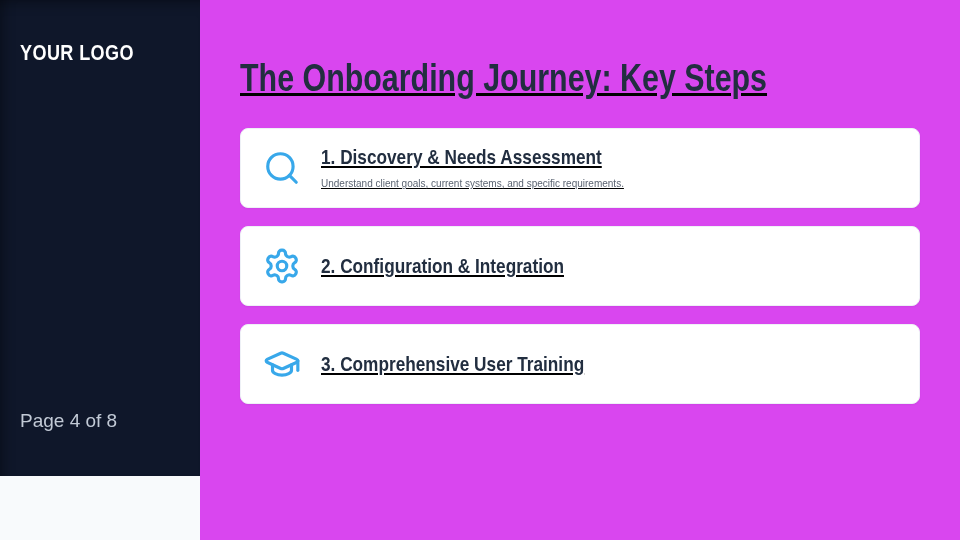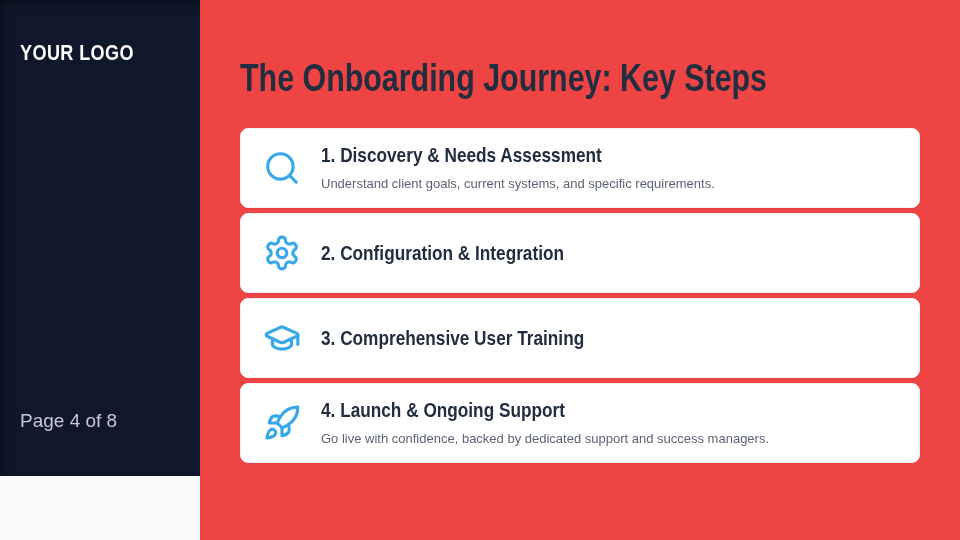--- a/index.html
+++ b/index.html
@@ -41,34 +41,35 @@
   .page-indicator {
     position: absolute;
     left: 20px;
     bottom: 44px;
     color: #c2cad6;
     font-size: 19px;
   }
   
   .main {
     flex: 1;
-    background: #ef4444;
+    background: #d946ef;
     padding: 58px 40px 0 40px;
+    text-decoration: underline;
   }
   .page-title {
     color: #222e40;
     font-weight: 700;
     font-size: 38px;
     line-height: 1.1;
     transform: scaleX(0.80);
     transform-origin: 0 50%;
     white-space: nowrap;
     margin-bottom: 28px;
   }
-  .cards { display: flex; flex-direction: column; gap: 5px; }
+  .cards { display: flex; flex-direction: column; gap: 18px; }
   .card {
     background: #ffffff;
     border: 1px solid #eef1f6;
     border-radius: 8px;
     height: 80px;
     display: flex;
     align-items: center;
     padding: 0 20px 0 22px;
     box-shadow: 0 1px 2px rgba(16,24,40,.05);
   }
@@ -88,21 +89,21 @@
     color: #222e40;
     font-weight: 700;
     font-size: 20.5px;
     line-height: 1.25;
     transform: scaleX(0.84);
     transform-origin: 0 50%;
     white-space: nowrap;
   }
   .card-desc {
     color: #5b6472;
-    font-size: 13px;
+    font-size: 10px;
     line-height: 1.45;
     margin-top: 8px;
   }
 </style>
 </head>
 <body>
 
 <div class="slide">
 
   <div class="sidebar">
@@ -146,30 +147,16 @@
             <path d="M21.42 10.922a1 1 0 0 0-.019-1.838L12.83 5.18a2 2 0 0 0-1.66 0L2.6 9.08a1 1 0 0 0 0 1.832l8.57 3.908a2 2 0 0 0 1.66 0z"></path>
             <path d="M22 10v6"></path>
             <path d="M6 12.5V16a6 3 0 0 0 12 0v-3.5"></path>
           </svg>
         </span>
         <div class="card-text">
           <div class="card-title">3. Comprehensive User Training</div>
         </div>
       </div>
 
-      <div class="card">
-        <span class="card-icon">
-          <svg viewBox="0 0 24 24" fill="none" stroke="currentColor" stroke-width="2" stroke-linecap="round" stroke-linejoin="round">
-            <path d="M4.5 16.5c-1.5 1.26-2 5-2 5s3.74-.5 5-2c.71-.84.7-2.13-.09-2.91a2.18 2.18 0 0 0-2.91-.09z"></path>
-            <path d="m12 15-3-3a22 22 0 0 1 2-3.95A12.88 12.88 0 0 1 22 2c0 2.72-.78 7.5-6 11a22.35 22.35 0 0 1-4 2z"></path>
-            <path d="M9 12H4s.55-3.03 2-4c1.62-1.08 5 0 5 0"></path>
-            <path d="M12 15v5s3.03-.55 4-2c1.08-1.62 0-5 0-5"></path>
-          </svg>
-        </span>
-        <div class="card-text">
-          <div class="card-title">4. Launch &amp; Ongoing Support</div>
-          <div class="card-desc">Go live with confidence, backed by dedicated support and success managers.</div>
-        </div>
-      </div>
 
     </div>
   </div>
 </div>
 
 </body></html>

